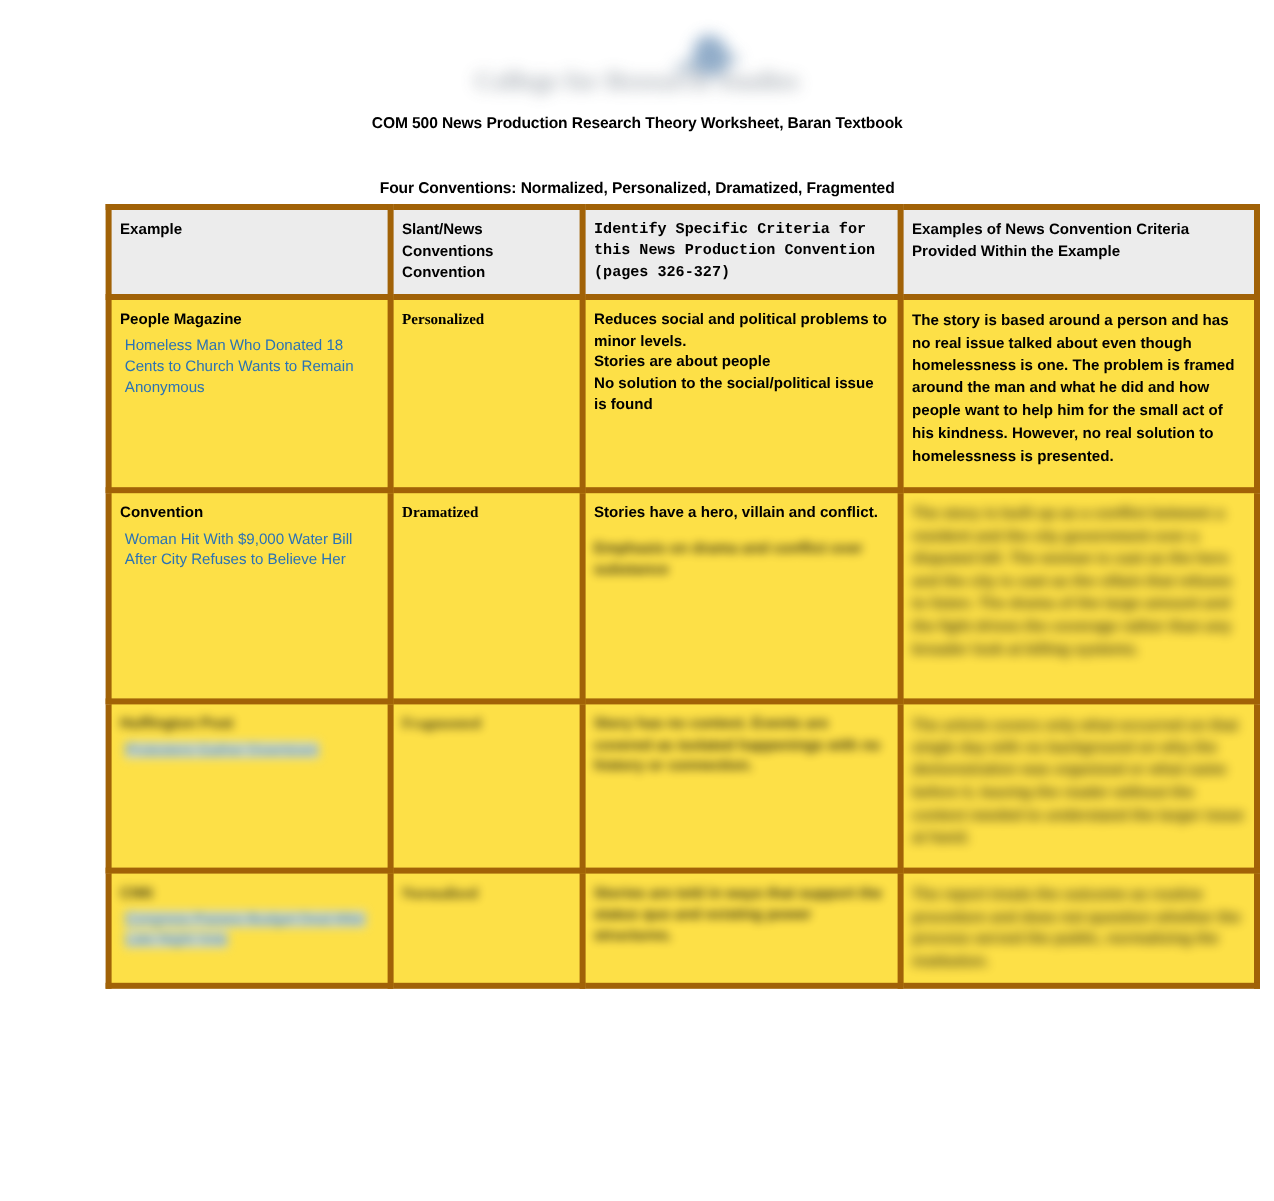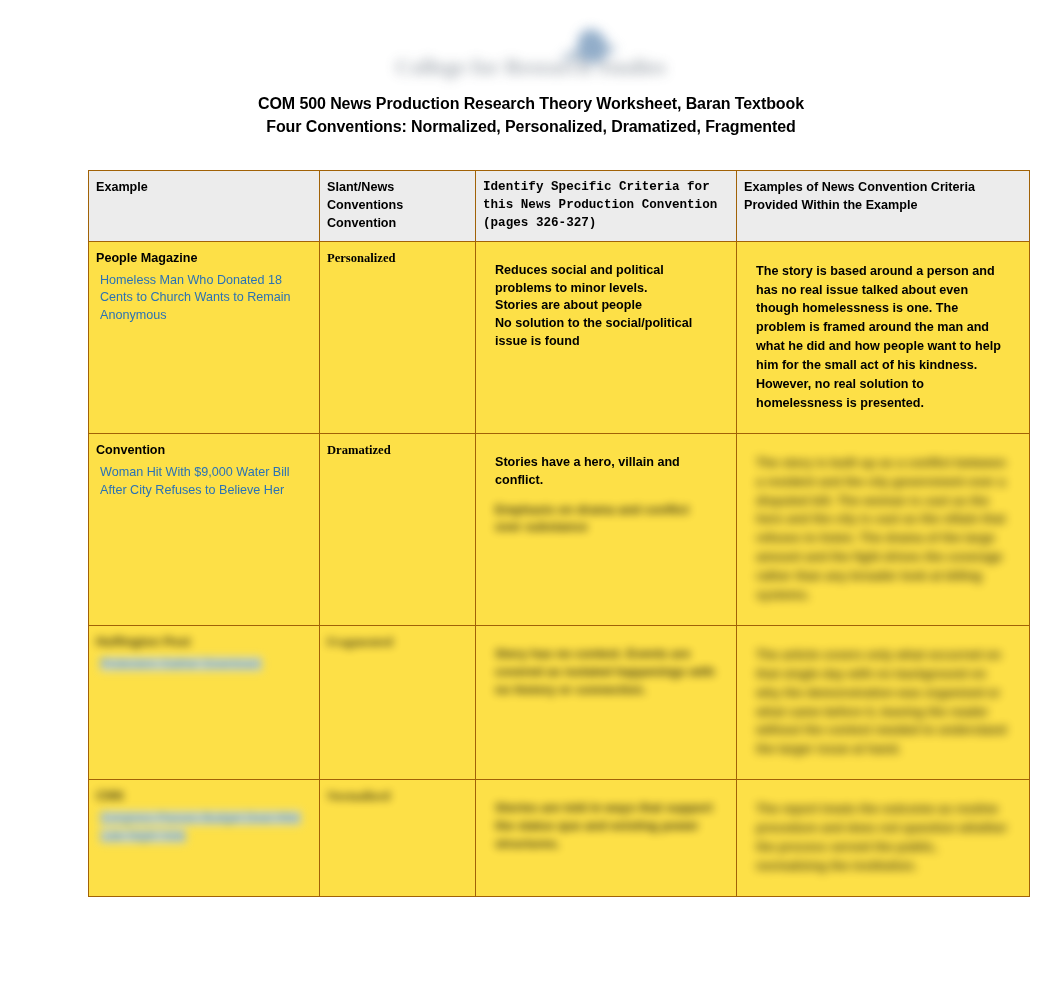--- a/index.html
+++ b/index.html
@@ -68,41 +68,41 @@
     transform: rotate(-10deg);
   }
 
   
   .doc-heading {
     position: absolute;
     left: 0;
     width: 1062px;
     text-align: center;
     font-weight: 700;
-    font-size: 16px;
+    font-size: 13px;
     letter-spacing: -0.1px;
     color: #000;
   }
   #title-1 { top: 95px; }
-  #title-2 { top: 118px; }
+  #title-2 { top: 149px; }
 
   
   .worksheet-table {
     position: absolute;
     left: 88px;
     top: 170px;
     width: 877px;
     border-collapse: collapse;
     table-layout: fixed;
   }
   .worksheet-table td,
   .worksheet-table th {
     vertical-align: top;
     padding: 8px 8px 8px 7px;
-    border: 1px solid #a16207;
+    border: 5px solid #a16207;
     font-size: 12.6px;
     line-height: 1.42;
     text-align: left;
   }
   .worksheet-table thead th {
     background: #ececec;
     font-weight: 700;
   }
   .worksheet-table tbody td {
     background: #fde047;
@@ -115,21 +115,21 @@
   .cell-title {
     font-weight: 700;
     margin: 0 0 1px 0;
   }
   .cell-link {
     color: #2a72b5;
     margin: 4px;
   }
   .cell-text {
     font-weight: 700;
-    margin: 12px;
+    margin: 0;
   }
   .cell-text.para { line-height: 1.5; }
   .cell-slant {
     font-weight: 700;
     margin: 0;
     font-family: Liberation Serif, serif;
   }
 
   
   .blurred {

